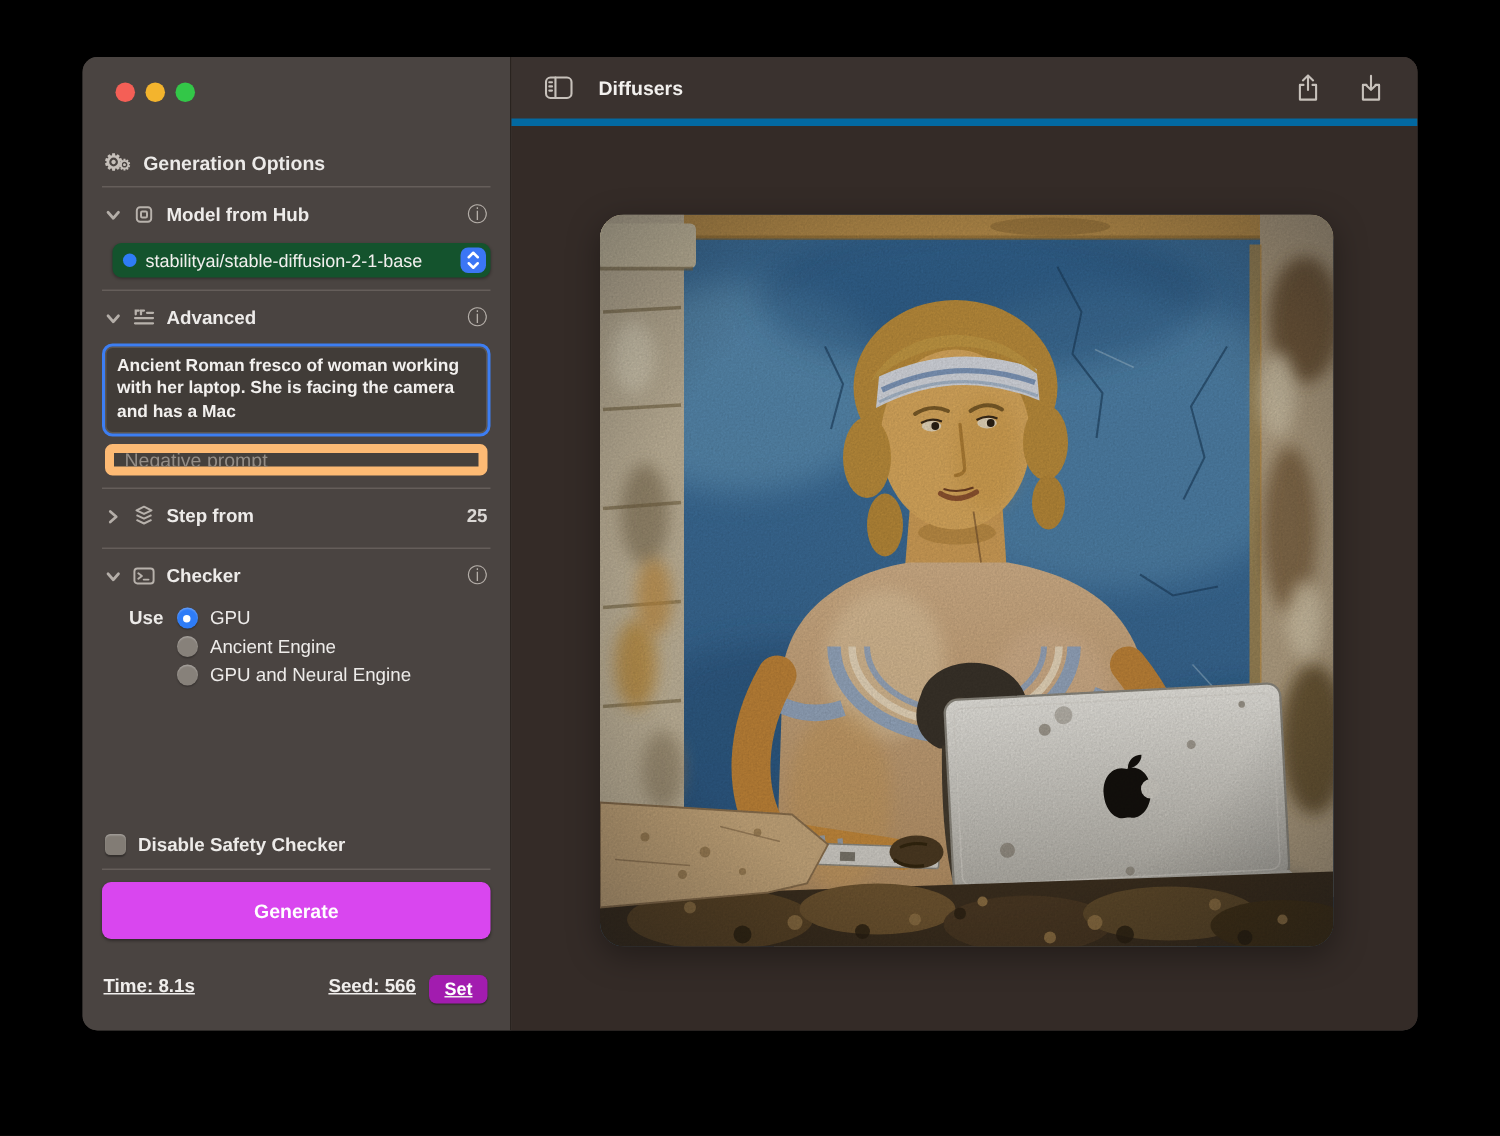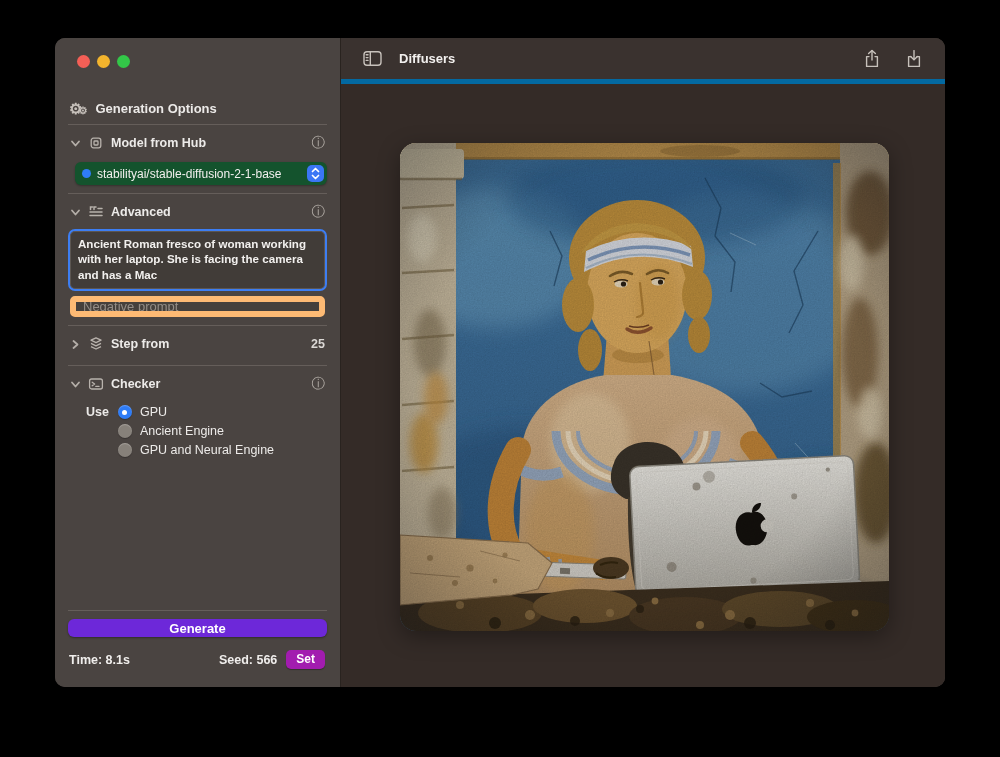--- a/index.html
+++ b/index.html
@@ -62,25 +62,25 @@
   .radio.sel { background:#2e7cf7; position:relative; }
   .radio.sel::after { content:""; position:absolute; left:4.5px; top:4.5px; width:5px; height:5px;
                       border-radius:50%; background:#fff; }
   .flex-fill { flex:1; }
 
   .safety-row { display:flex; align-items:center; gap:8px; padding:0 15px; height:16px;
                 font-size:12.5px; font-weight:600; }
   .checkbox { width:14px; min-width:14px; height:14px; border-radius:3.5px; background:#827c75;
               box-shadow:inset 0 1px 1px rgba(255,255,255,.25), 0 1px 1px rgba(0,0,0,.3); }
 
-  .generate-btn { margin:8px 13px 0 13px; height:18px; border:none; border-radius:6px;
-                  background:#6d28d9; color:#fff; font-size:13px; font-weight:700;
+  .generate-btn { margin:8px 13px 0 13px; height:38px; border:none; border-radius:6px;
+                  background:#d946ef; color:#fff; font-size:13px; font-weight:700;
                   font-family:"Liberation Sans", sans-serif; box-shadow:0 1px 2px rgba(0,0,0,.35); }
-  .status-row { display:flex; align-items:center; padding:0 15px 0 14px; margin-top:13px;
-                font-size:12.5px; font-weight:700; color:#f0eeec; }
+  .status-row { display:flex; padding:0 15px 0 14px; margin-top:24px;
+                font-size:12.5px; font-weight:700; color:#f0eeec;text-decoration:underline; }
   .status-row .fill { flex:1; }
   .set-btn { margin-left:9px; background:#a21caf; border:none; border-radius:5px; color:#fff;
              font-size:12px; font-weight:700; padding:2px 10px 3px;
              font-family:"Liberation Sans", sans-serif; box-shadow:0 1px 1px rgba(0,0,0,.3); }
 
   
   .main { flex:1; display:flex; flex-direction:column; background:#342b27; }
   .titlebar { height:46px; background:#3a322f; border-bottom:5px solid #0369a1;
               display:flex; align-items:center; padding:0 22px; }
   .tb-icon { width:19px; height:17px; color:#c7c1bb; display:block; }
@@ -204,20 +204,24 @@
         </div>
         <div class="radio-row">
           <span class="radio"></span>
           <span>GPU and Neural Engine</span>
         </div>
       </div>
     </div>
 
     <div class="flex-fill"></div>
 
+    <div class="safety-row">
+      <span class="checkbox"></span>
+      <span>Disable Safety Checker</span>
+    </div>
 
     <div class="divider"></div>
 
     <button class="generate-btn">Generate</button>
 
     <div class="status-row">
       <span>Time: 8.1s</span>
       <span class="fill"></span>
       <span>Seed: 566</span>
       <button class="set-btn">Set</button>

